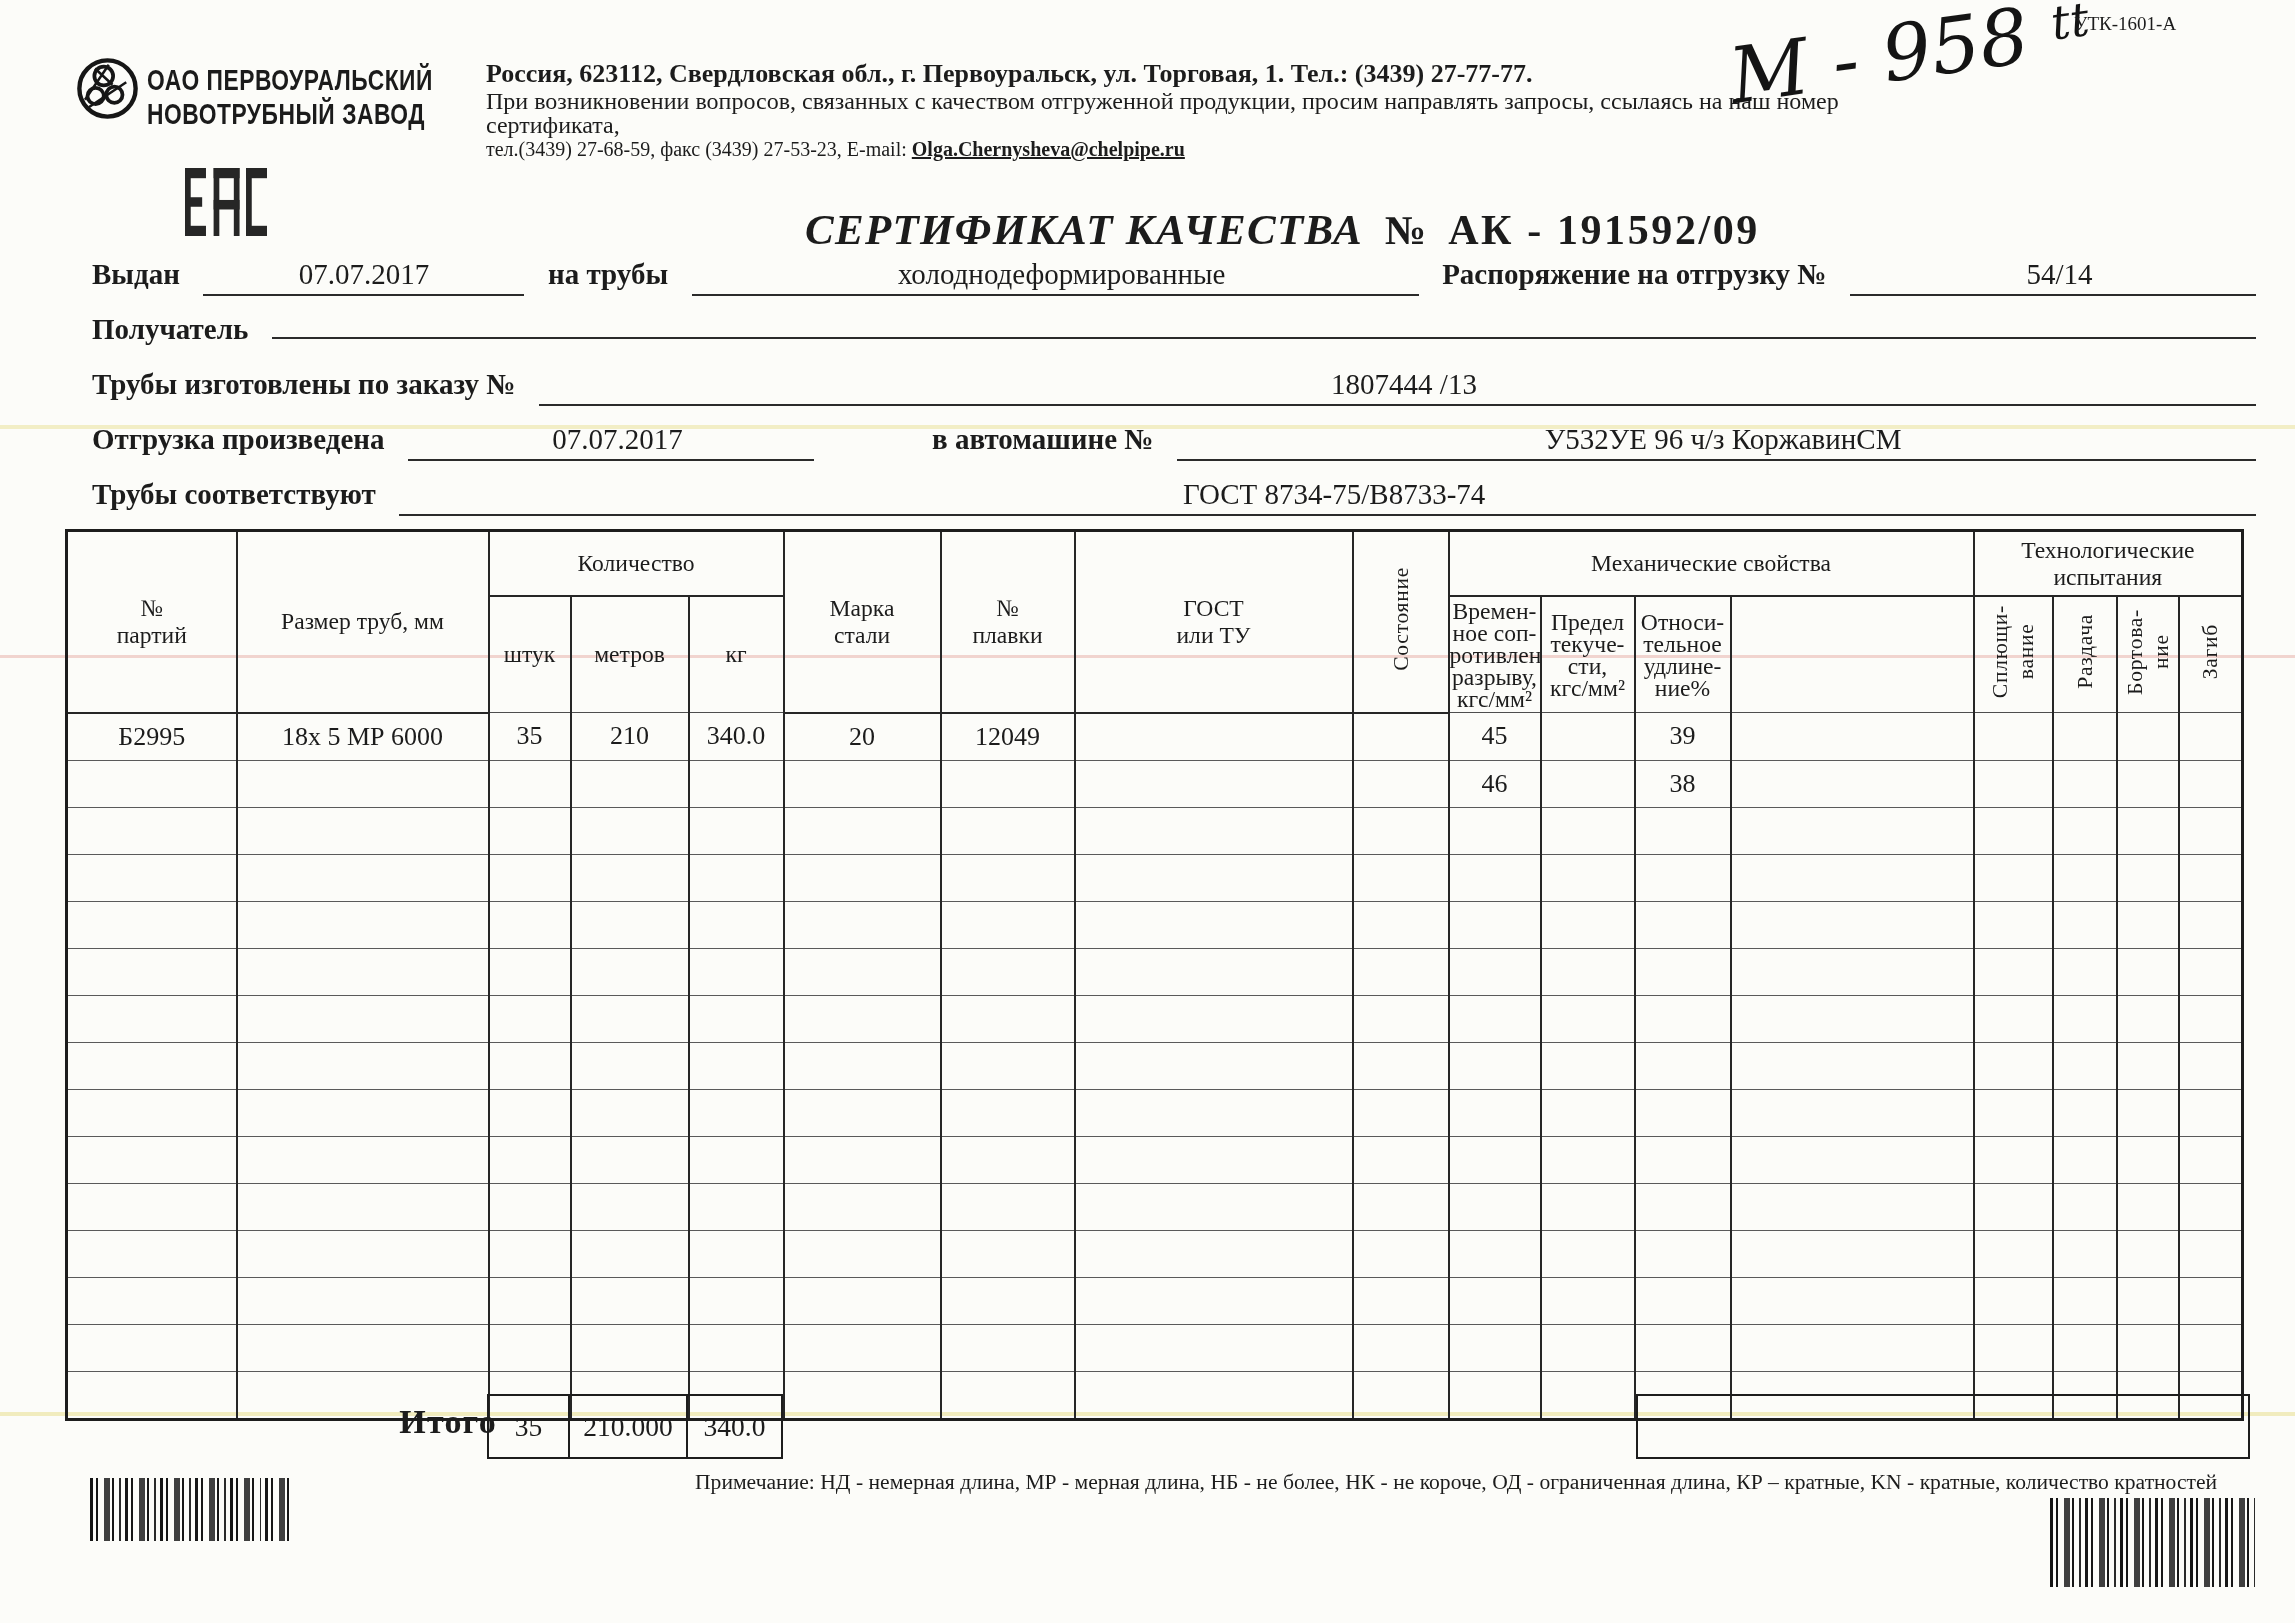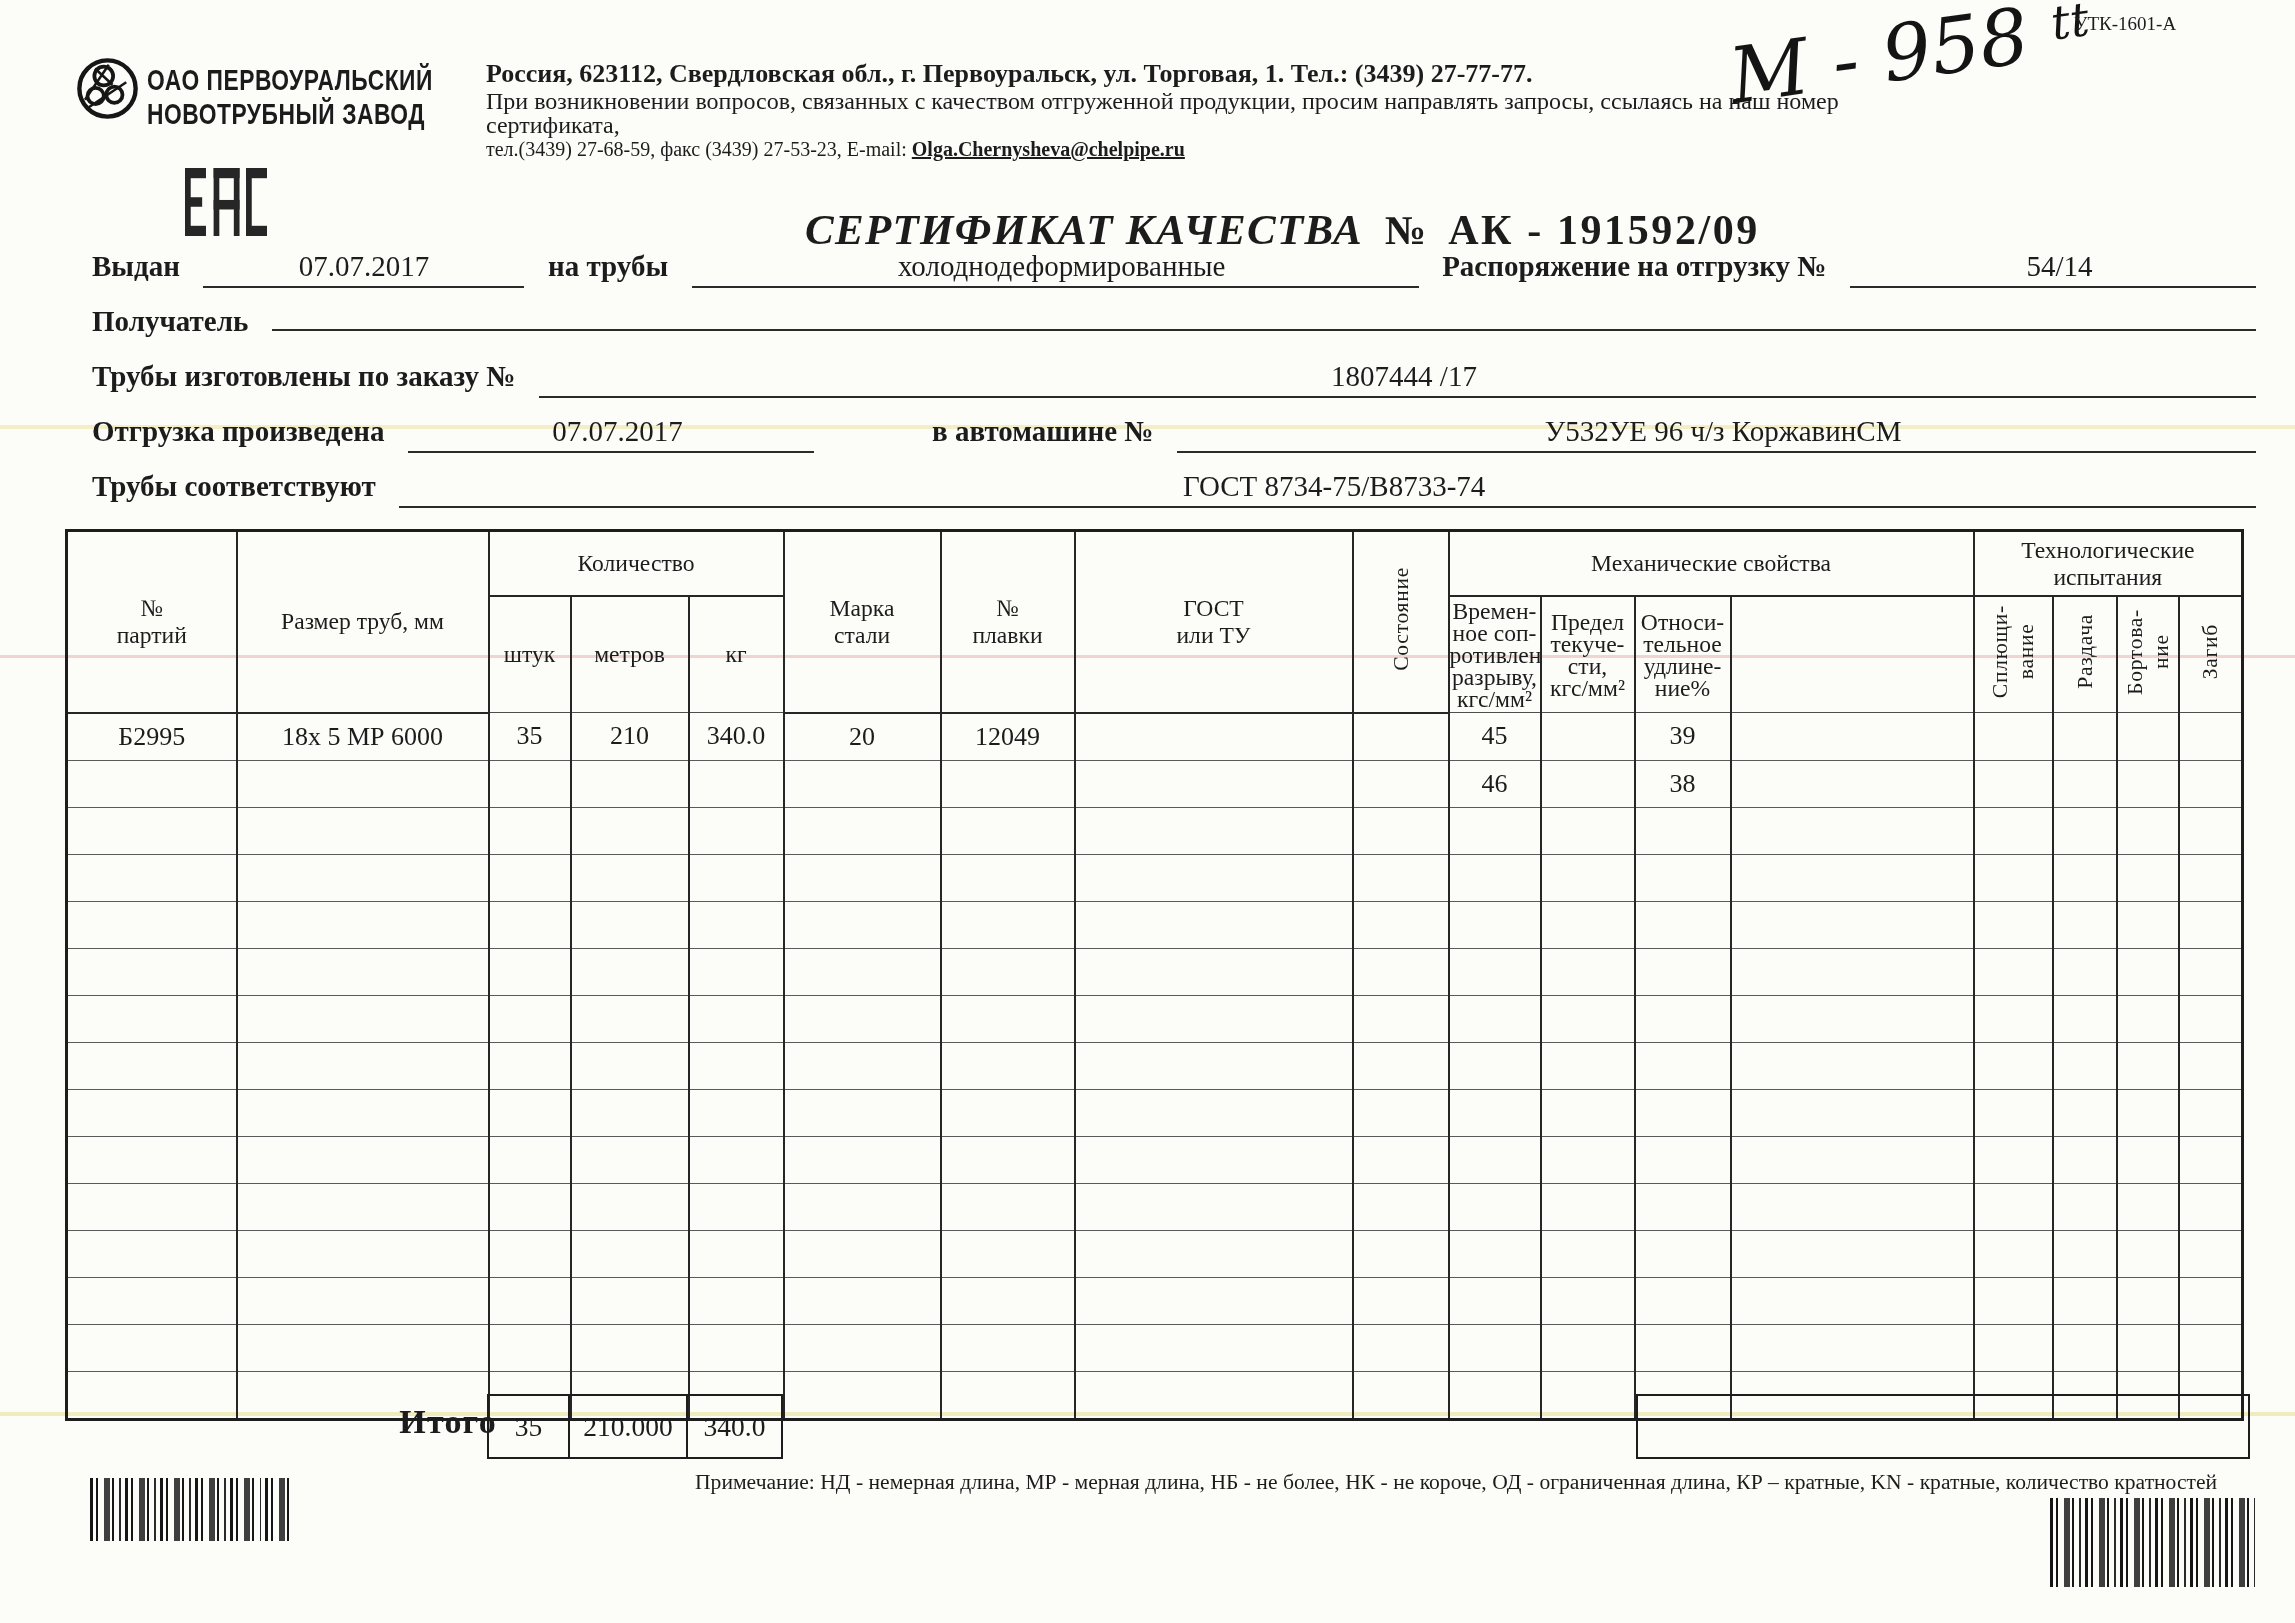--- a/index.html
+++ b/index.html
@@ -47,21 +47,21 @@
     position:absolute;left:805px;top:165px;
     display:flex;gap:22px;align-items:baseline;white-space:nowrap;
   }
   .title .t-text{font-size:43px;font-weight:bold;font-style:italic;letter-spacing:1.3px;}
   .title .t-sign{font-size:41px;font-weight:bold;}
   .title .t-num{font-size:42px;font-weight:bold;letter-spacing:2.6px;margin-top:41px;}
 
   
   .fields{position:absolute;left:92px;right:39px;top:250px;}
   .fline{display:flex;align-items:baseline;height:55px;font-size:29px;}
-  .flabel{font-weight:bold;white-space:nowrap;}
+  .flabel{font-weight:bold;white-space:nowrap;margin-top:8px;}
   .fvalue{
     border-bottom:2px solid #2b2b2b;white-space:nowrap;
     padding:0 13px 2.6px 26px;text-align:center;
   }
   .fv-center{text-align:center;padding-left:13px;}
   .grow{flex:1 1 auto;}
   .w450{width:295px;}
   .w560{width:367px;}
   .ml36{margin-left:23.6px;} .mr36{margin-right:23.6px;}
   .ml180{margin-left:118px;font-family:Liberation Serif, serif;}
@@ -185,21 +185,21 @@
       <span class="fvalue grow">холоднодеформированные</span>
       <span class="flabel ml36 mr36">Распоряжение на отгрузку №</span>
       <span class="fvalue w560">54/14</span>
     </div>
     <div class="fline">
       <span class="flabel mr36">Получатель</span>
       <span class="fvalue grow"></span>
     </div>
     <div class="fline">
       <span class="flabel mr36">Трубы изготовлены по заказу №</span>
-      <span class="fvalue grow">1807444  /17</span>
+      <span class="fvalue grow">1807444  /13</span>
     </div>
     <div class="fline">
       <span class="flabel mr36">Отгрузка произведена</span>
       <span class="fvalue w560">07.07.2017</span>
       <span class="flabel ml180 mr36">в автомашине №</span>
       <span class="fvalue grow">У532УЕ 96 ч/з КоржавинСМ</span>
     </div>
     <div class="fline">
       <span class="flabel mr36">Трубы соответствуют</span>
       <span class="fvalue grow">ГОСТ 8734-75/В8733-74</span>

